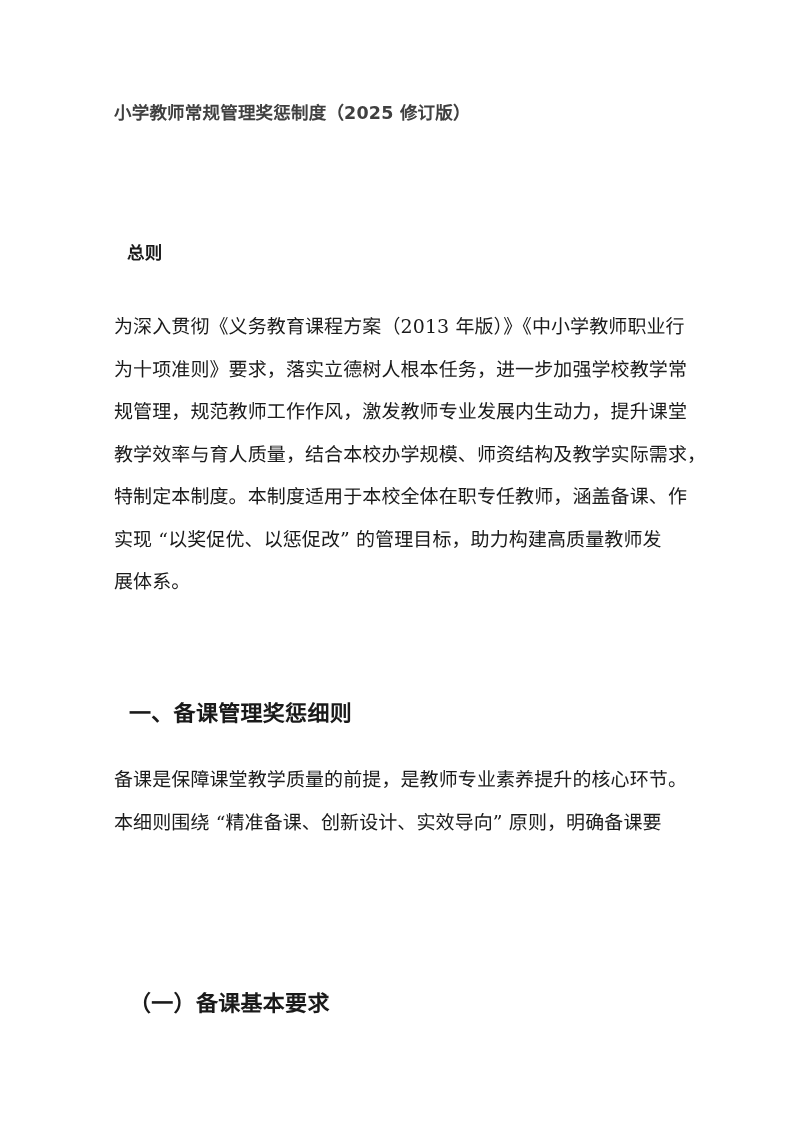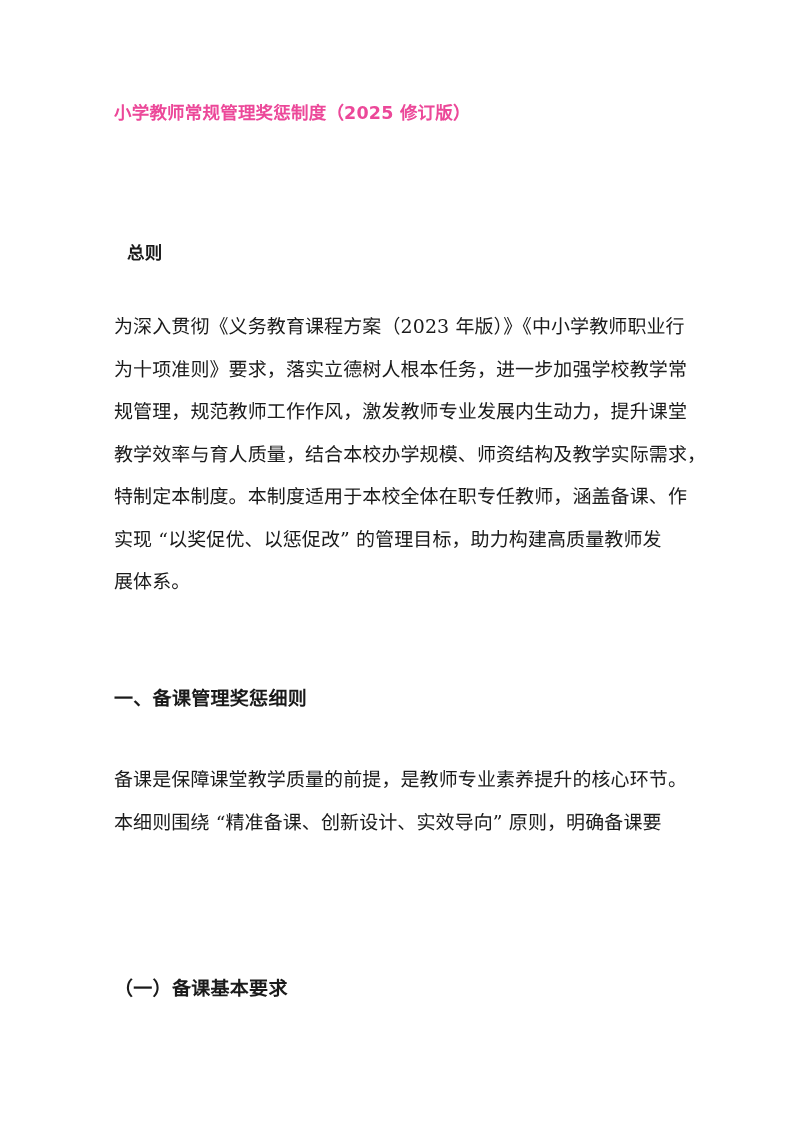--- a/index.html
+++ b/index.html
@@ -29,21 +29,21 @@
     left: 114px;
     top: 0;
     width: 566px;
   }
 
   
   .doc-title {
     font-family: "DejaVu Sans", "Liberation Sans", sans-serif;
     font-size: 17.5px;
     line-height: 26px;
-    color: #ec4899;
+    color: #404040;
     letter-spacing: 0.2px;
     margin: 0;
     padding: 0;
     position: absolute;
     top: 100px;
     left: 0;
     width: 566px;
     white-space: nowrap;
   }
 
@@ -56,25 +56,25 @@
     letter-spacing: 0.2px;
     margin: 13px;
     padding: 0;
     position: absolute;
     left: 0;
   }
 
   
   .heading-serif {
     font-family: "DejaVu Serif", "Liberation Serif", serif;
-    font-size: 19px;
+    font-size: 22px;
     line-height: 26px;
     color: #1a1a1a;
     letter-spacing: 0.3px;
-    margin: 0;
+    margin: 15px;
     padding: 0;
     position: absolute;
     left: 0;
     white-space: nowrap;
   }
 
   
   .body-para {
     font-family: "DejaVu Serif", "Liberation Serif", serif;
     font-size: 19px;
@@ -102,21 +102,21 @@
 <body style="background: rgb(255, 255, 255);">
 
 <div class="page">
   <div class="content">
 
     <h1 class="doc-title" style="top:100px;">小学教师常规管理奖惩制度（2025 修订版）</h1>
 
     <h2 class="heading-sans" style="top:227px;">总则</h2>
 
     <div class="body-para" style="top:305px;">
-      <span class="line">为深入贯彻《义务教育课程方案（2023 年版）》《中小学教师职业行</span>
+      <span class="line">为深入贯彻《义务教育课程方案（2013 年版）》《中小学教师职业行</span>
       <span class="line">为十项准则》要求，落实立德树人根本任务，进一步加强学校教学常</span>
       <span class="line">规管理，规范教师工作作风，激发教师专业发展内生动力，提升课堂</span>
       <span class="line">教学效率与育人质量，结合本校办学规模、师资结构及教学实际需求，</span>
       <span class="line">特制定本制度。本制度适用于本校全体在职专任教师，涵盖备课、作</span>
       <span class="line">实现 “以奖促优、以惩促改” 的管理目标，助力构建高质量教师发</span>
       <span class="line">展体系。</span>
     </div>
 
     <h2 class="heading-serif" style="top:685px;">一、备课管理奖惩细则</h2>
 

